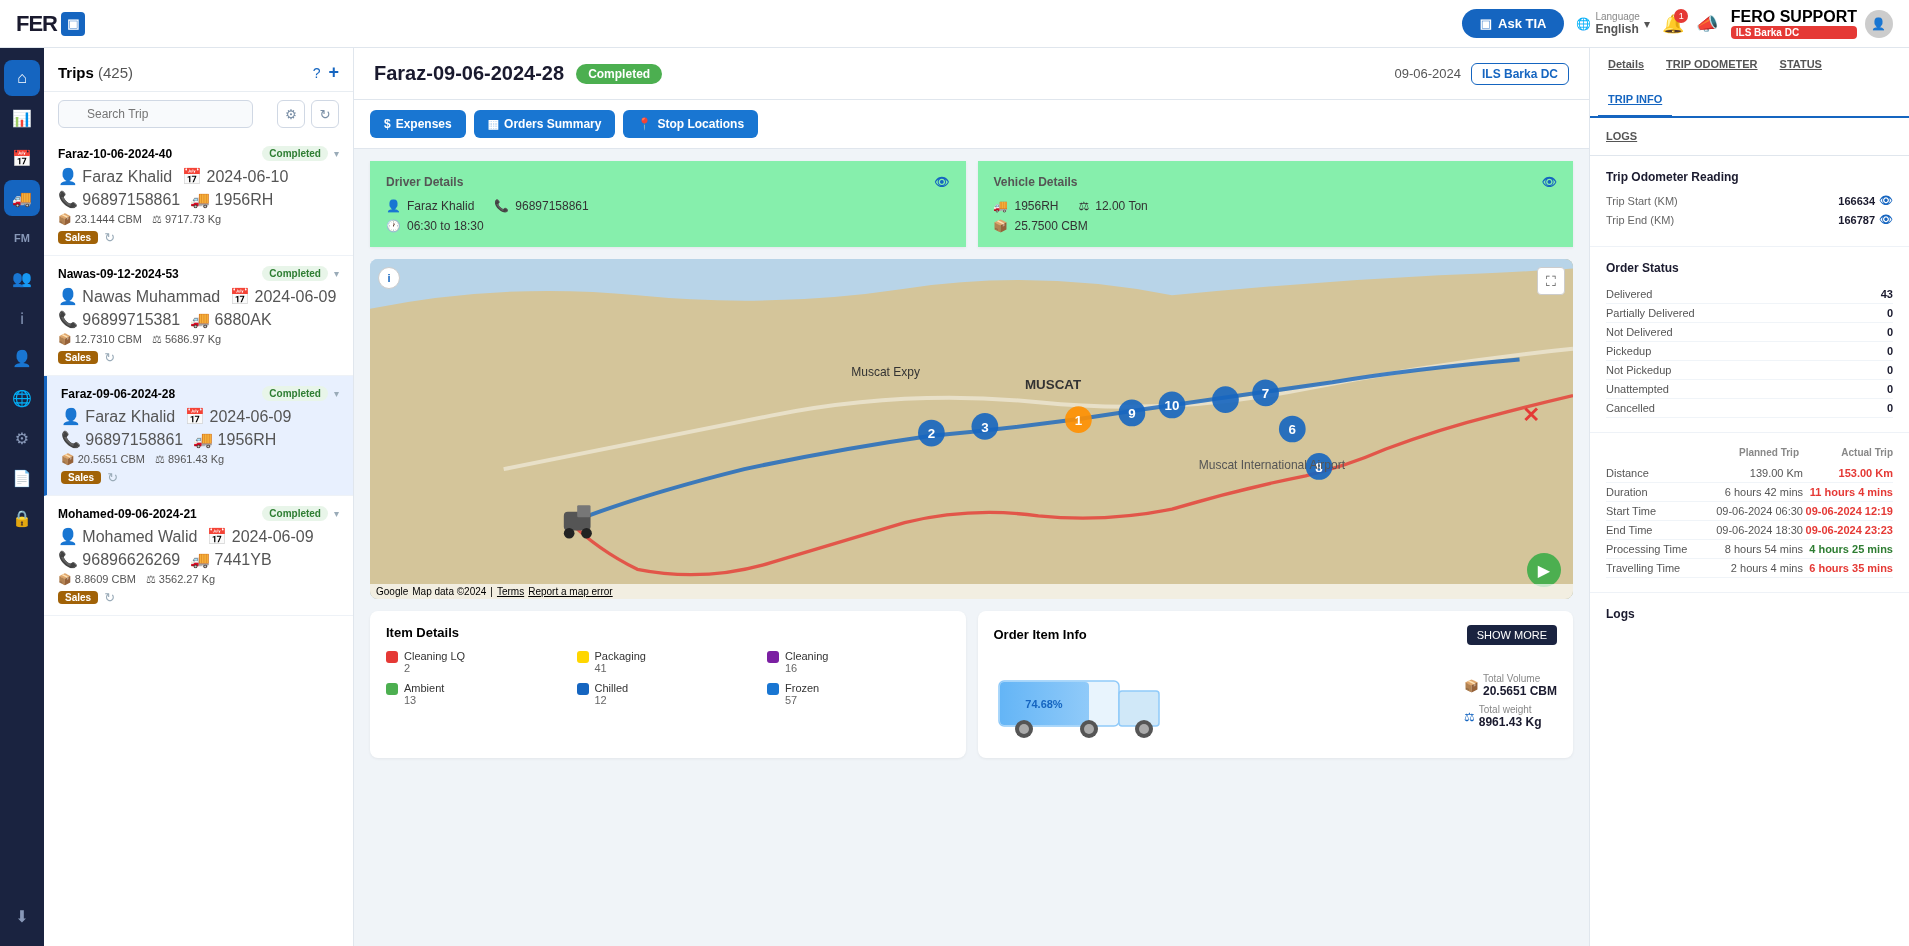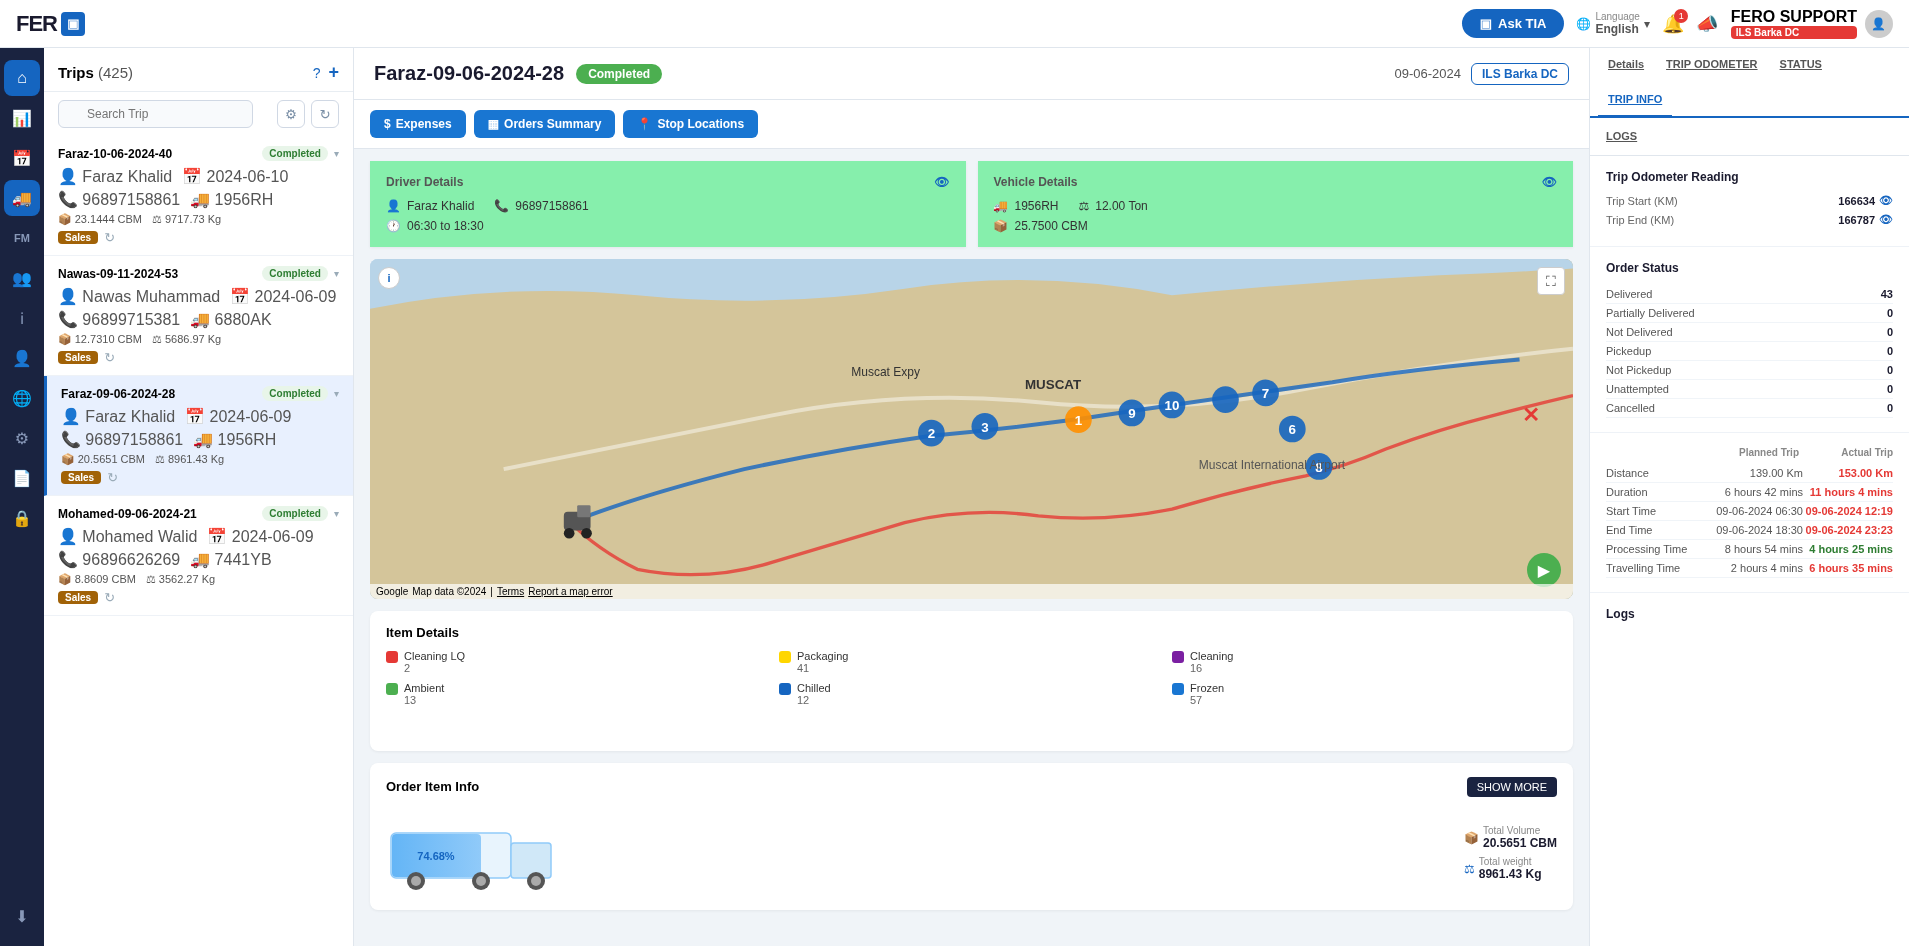--- a/index.html
+++ b/index.html
@@ -178,21 +178,21 @@
       cursor: pointer; font-size: 16px;
     }
     .map-attr {
       position: absolute; bottom: 0; left: 0; right: 0;
       background: rgba(255,255,255,0.7); font-size: 10px; padding: 2px 6px;
       display: flex; gap: 4px; align-items: center;
     }
 
     
     .bottom-row {
-      display: grid; grid-template-columns: 1fr; gap: 12px;
+      display: grid; grid-template-columns: 1fr 1fr; gap: 12px;
       padding: 0 16px 12px;
     }
     .bottom-card {
       background: #fff; border-radius: 8px; padding: 14px 16px;
       box-shadow: 0 1px 3px rgba(0,0,0,0.06); min-height: 140px;
     }
     .bottom-card-title { font-size: 13px; font-weight: 700; margin-bottom: 10px; }
     .item-grid { display: grid; grid-template-columns: 1fr 1fr 1fr; gap: 8px; }
     .item-entry { display: flex; align-items: flex-start; gap: 6px; }
     .color-dot { width: 12px; height: 12px; border-radius: 3px; flex-shrink: 0; margin-top: 1px; }
@@ -333,21 +333,21 @@
       <span>📦 23.1444 CBM</span>
       <span>⚖ 9717.73 Kg</span>
     </div>
     <div class="trip-tag">
       <span class="tag-sales">Sales</span>
       <span class="refresh-small">↻</span>
     </div>
   </div>
       <div class="trip-card">
     <div class="trip-card-header">
-      <span class="trip-id">Nawas-09-11-2024-53</span>
+      <span class="trip-id">Nawas-09-12-2024-53</span>
       <span class="status-badge status-completed">Completed</span>
       <span class="chevron">▾</span>
     </div>
     <div class="trip-meta">
       <span class="trip-meta-item">👤 Nawas Muhammad</span>
       <span class="trip-meta-item">📅 2024-06-09</span>
       <span class="trip-meta-item">📞 96899715381</span>
       <span class="trip-meta-item">🚚 6880AK</span>
     </div>
     <div class="trip-stats">

